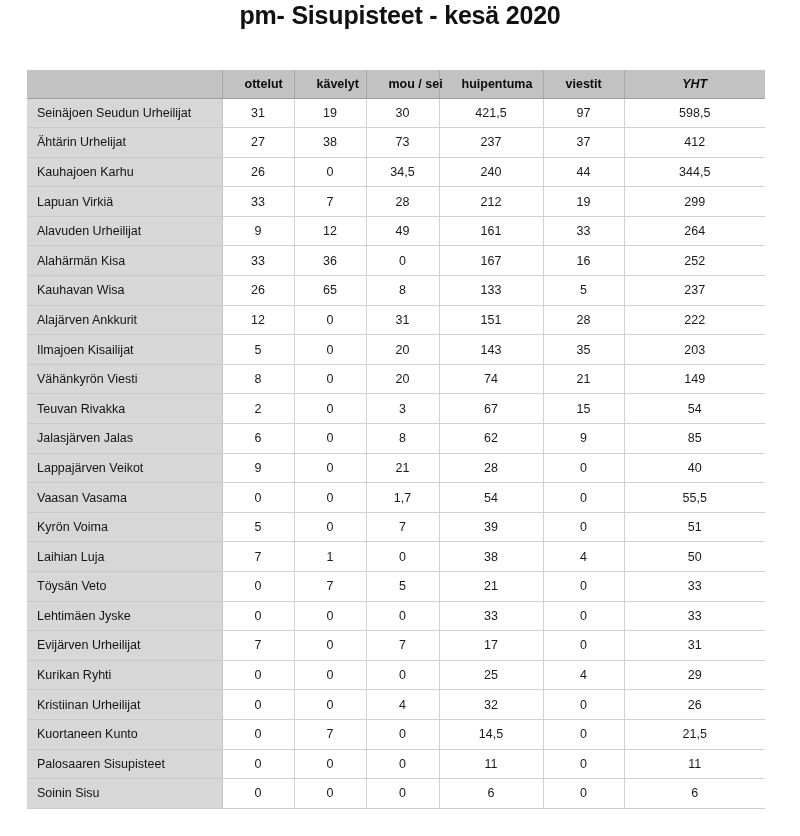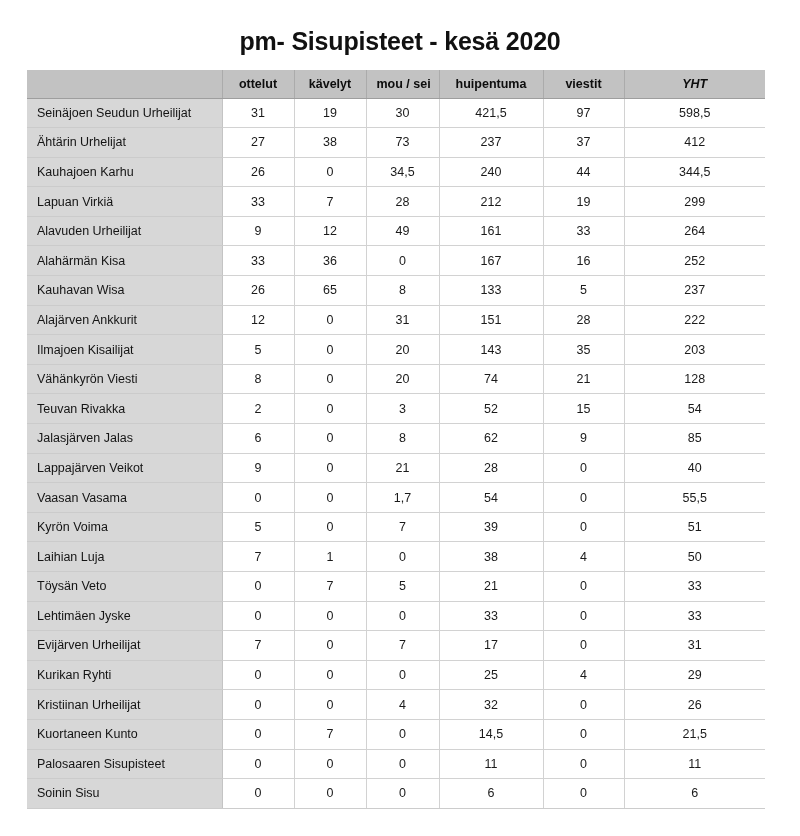--- a/index.html
+++ b/index.html
@@ -23,21 +23,20 @@
     box-sizing: border-box;
   }
 
   #page-title {
     text-align: center;
     font-size: 25px;
     font-weight: bold;
     color: #111111;
     letter-spacing: -0.2px;
     margin: 0;
-    padding-top: 26px;
     padding-bottom: 0;
     line-height: 30px;
   }
 
   #table-wrap {
     position: absolute;
     left: 27px;
     top: 70px;
     width: 738px;
   }
@@ -55,21 +54,21 @@
   table.scoreboard col.c-huip   { width: 104px; }
   table.scoreboard col.c-vies   { width: 81px;  }
   table.scoreboard col.c-yht    { width: 141px; }
 
   table.scoreboard thead th {
     background: #c2c2c2;
     font-weight: bold;
     font-size: 12.5px;
     color: #0d0d0d;
     height: 28px;
-    padding: 0 10px;
+    padding: 0 22px;
     text-align: center;
     border-right: 1px solid #ababab;
     border-bottom: 1px solid #9e9e9e;
     box-sizing: border-box;
     white-space: nowrap;
   }
   table.scoreboard thead th:last-child {
     border-right: none;
     font-style: italic;
   }
@@ -217,28 +216,28 @@
             <td>35</td>
             <td>203</td>
           </tr>
           <tr>
             <td class="name-cell">Vähänkyrön Viesti</td>
             <td>8</td>
             <td>0</td>
             <td>20</td>
             <td>74</td>
             <td>21</td>
-            <td>128</td>
+            <td>149</td>
           </tr>
           <tr>
             <td class="name-cell">Teuvan Rivakka</td>
             <td>2</td>
             <td>0</td>
             <td>3</td>
-            <td>52</td>
+            <td>67</td>
             <td>15</td>
             <td>54</td>
           </tr>
           <tr>
             <td class="name-cell">Jalasjärven Jalas</td>
             <td>6</td>
             <td>0</td>
             <td>8</td>
             <td>62</td>
             <td>9</td>

